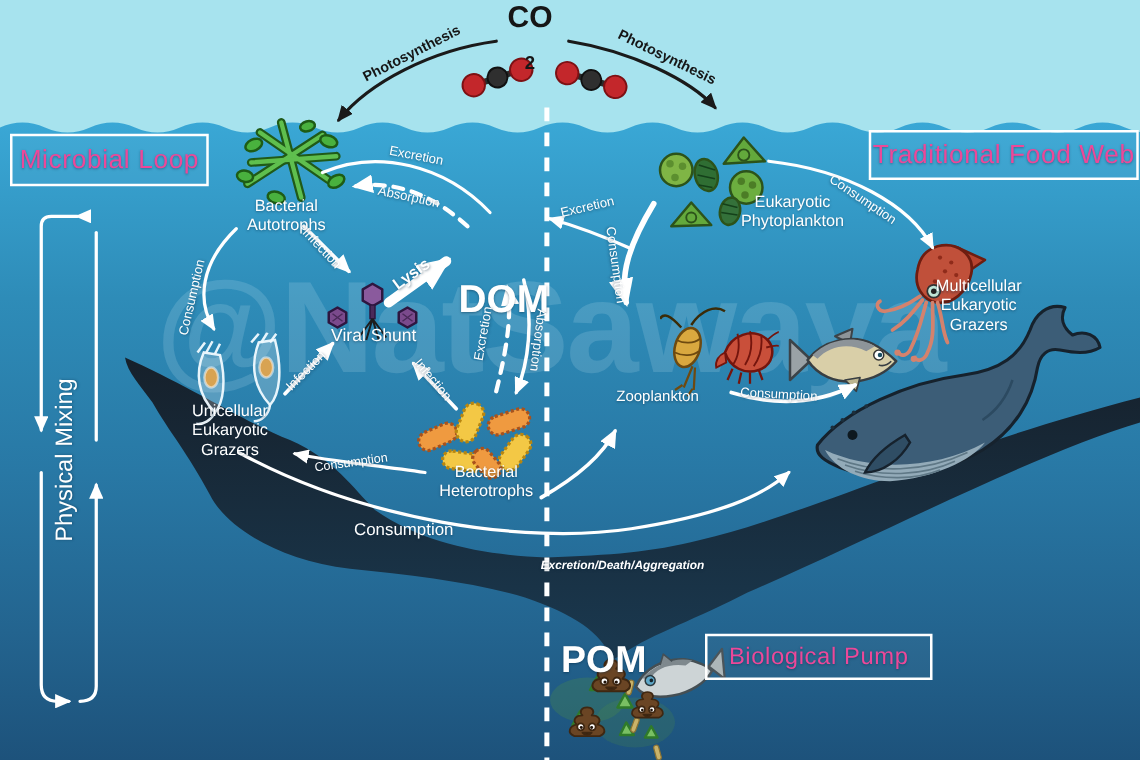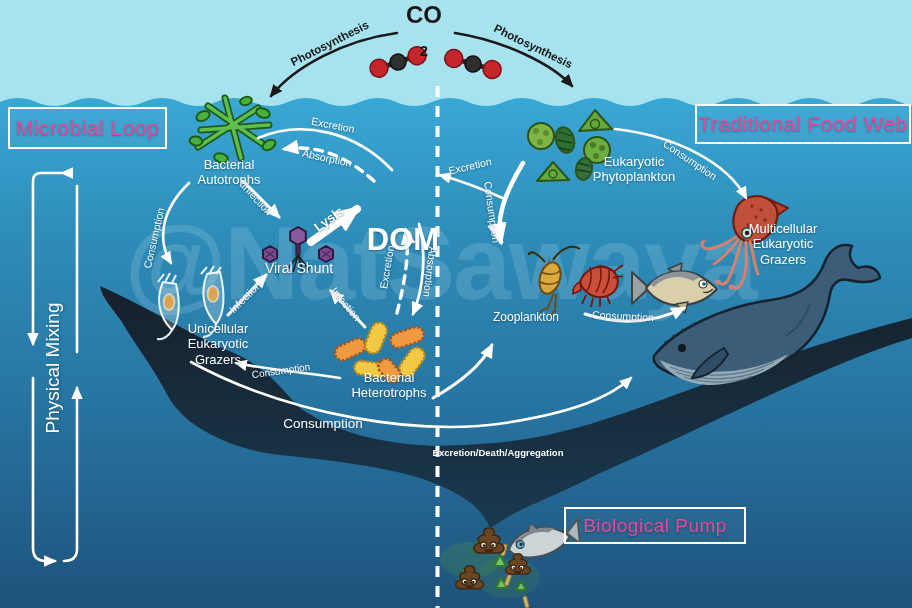--- a/index.html
+++ b/index.html
@@ -338,32 +338,33 @@
   <div class="lbl dark" style="left:330px;top:44px;font-size:11.5px;transform:translate(-50%,-50%) rotate(-27deg);">Photosynthesis</div>
   <div class="lbl dark" style="left:533px;top:47px;font-size:11.5px;transform:translate(-50%,-50%) rotate(26deg);">Photosynthesis</div>
 
   <div class="boxlbl" style="left:8px;top:107px;width:155px;height:38px;font-size:21px;">Microbial Loop</div>
   <div class="boxlbl" style="left:564px;top:507px;width:178px;height:33px;font-size:19px;">Biological Pump</div>
   <div class="boxlbl" style="left:695px;top:104px;width:212px;height:36px;font-size:21px;">Traditional Food Web</div>
 
   <div class="lbl" style="left:53px;top:368px;font-size:19px;transform:translate(-50%,-50%) rotate(-90deg);">Physical Mixing</div>
 
   <div class="lbl big" style="left:403px;top:193px;font-size:31px;">DOM</div>
-  <div class="lbl" style="left:498px;top:453px;font-size:9.5px;font-weight:700;">Excretion/Death/Aggregation</div>
+  <div class="lbl big" style="left:483px;top:481px;font-size:30px;">POM</div>
+  <div class="lbl" style="left:498px;top:453px;font-size:9.5px;font-weight:700;font-style:italic;">Excretion/Death/Aggregation</div>
 
   <div class="lbl" style="left:229px;top:172px;font-size:13px;">
     <span>Bacterial</span>
       <span>Autotrophs</span>
   </div>
   <div class="lbl" style="left:634px;top:169px;font-size:13px;">
     <span>Eukaryotic</span>
       <span>Phytoplankton</span>
   </div>
   <div class="lbl" style="left:299px;top:268px;font-size:14px;">Viral Shunt</div>
-  <div class="lbl" style="left:218px;top:344px;font-size:13px;">
+  <div class="lbl" style="left:184px;top:344px;font-size:13px;">
     <span>Unicellular</span>
       <span>Eukaryotic</span>
       <span>Grazers</span>
   </div>
   <div class="lbl" style="left:389px;top:385px;font-size:13px;">
     <span>Bacterial</span>
       <span>Heterotrophs</span>
   </div>
   <div class="lbl" style="left:526px;top:317px;font-size:12px;">Zooplankton</div>
   <div class="lbl" style="left:783px;top:244px;font-size:13px;">

